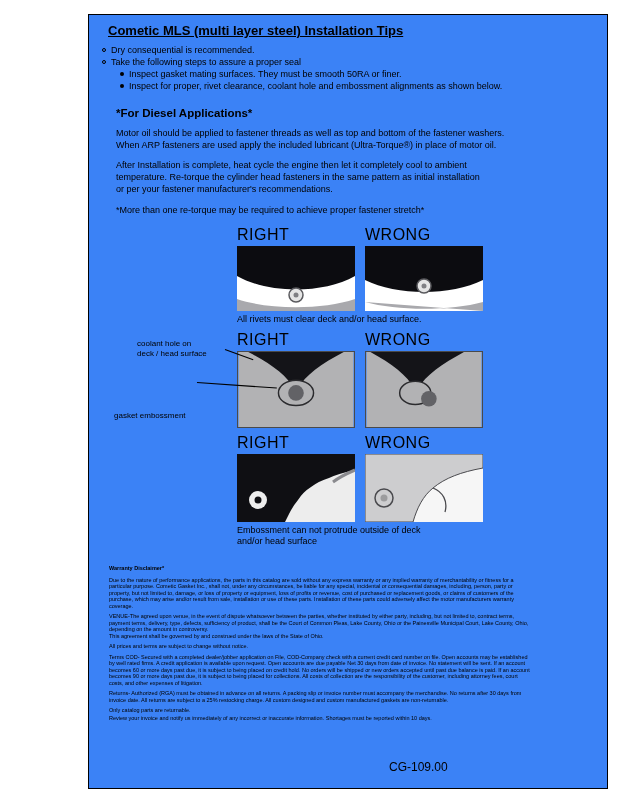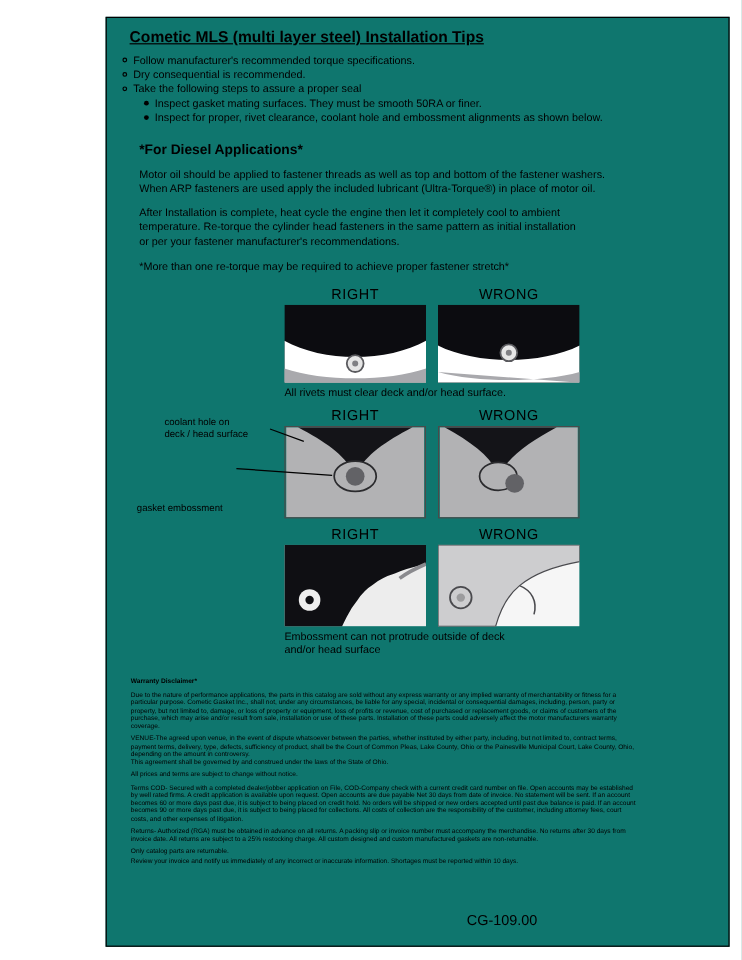--- a/index.html
+++ b/index.html
@@ -3,21 +3,21 @@
 <meta charset="utf-8">
 <style>
   * { margin:0; padding:0; box-sizing:border-box; }
   html,body { background:#fff; }
   body {
     width:618px; height:800px; position:relative;
     font-family:"Liberation Sans", sans-serif; color:#000;
   }
   .sheet {
     position:absolute; left:88px; top:14px; width:520px; height:775px;
-    border:1px solid #000; background:#0f766e; overflow:hidden;
+    border:1px solid #000; background:#3b82f6; overflow:hidden;
   }
   .title {
     margin:8px 0 0 19px; font-size:13px; font-weight:bold;
     text-decoration:underline;
   }
   .bullets { margin:7px 0 0 13px; font-size:9px; line-height:11px; }
   .bullet { display:flex; align-items:flex-start; margin-bottom:1px; }
   .marker-open {
     flex:none; width:4px; height:4px; border:1px solid #000; border-radius:50%;
     margin:3px 5px 0 0;
@@ -29,21 +29,21 @@
   .sub { margin-left:18px;text-align:right; }
   .diesel-heading { margin:15px 0 0 27px; font-size:11.5px; font-weight:bold; }
   .para {
     margin:8px 0 0 27px; width:445px; font-size:9px; line-height:12px;
     white-space:pre-line;
   }
   .note { margin-top:9px; }
   .diagrams { margin:10px 0 0 148px; width:246px; }
   .diag-row { position:relative; margin-bottom:6px; }
   .labels { display:flex; }
-  .labels .lab { width:118px; text-align:center; font-size:12px; letter-spacing:0.5px; }
+  .labels .lab { width:118px; text-align:left; font-size:16px; letter-spacing:0.5px; }
   .labels .lab + .lab { margin-left:10px; }
   .panels { display:flex; margin-top:2px; }
   .panel { display:block; }
   .panel + .panel { margin-left:10px; }
   .bordered { border:1px solid #4a4a4a; }
   .caption { font-size:9px; line-height:11px; margin-top:3px; white-space:pre-line; }
   .annot {
     position:absolute; font-size:8px; line-height:9.5px;
     white-space:pre-line; text-align:left;
   }
@@ -61,24 +61,20 @@
   .docnum { position:absolute; left:300px; top:745px; font-size:12px; }
 </style>
 </head>
 <body>
 
 <div class="sheet">
 
   <h1 class="title">Cometic MLS (multi layer steel) Installation Tips</h1>
 
   <div class="bullets">
-    <div class="bullet">
-      <span class="marker-open"></span>
-      <span>Follow manufacturer's recommended torque specifications.</span>
-    </div>
     <div class="bullet">
       <span class="marker-open"></span>
       <span>Dry consequential is recommended.</span>
     </div>
     <div class="bullet">
       <span class="marker-open"></span>
       <span>Take the following steps to assure a proper seal</span>
     </div>
     <div class="bullet sub">
       <span class="marker-filled"></span>

